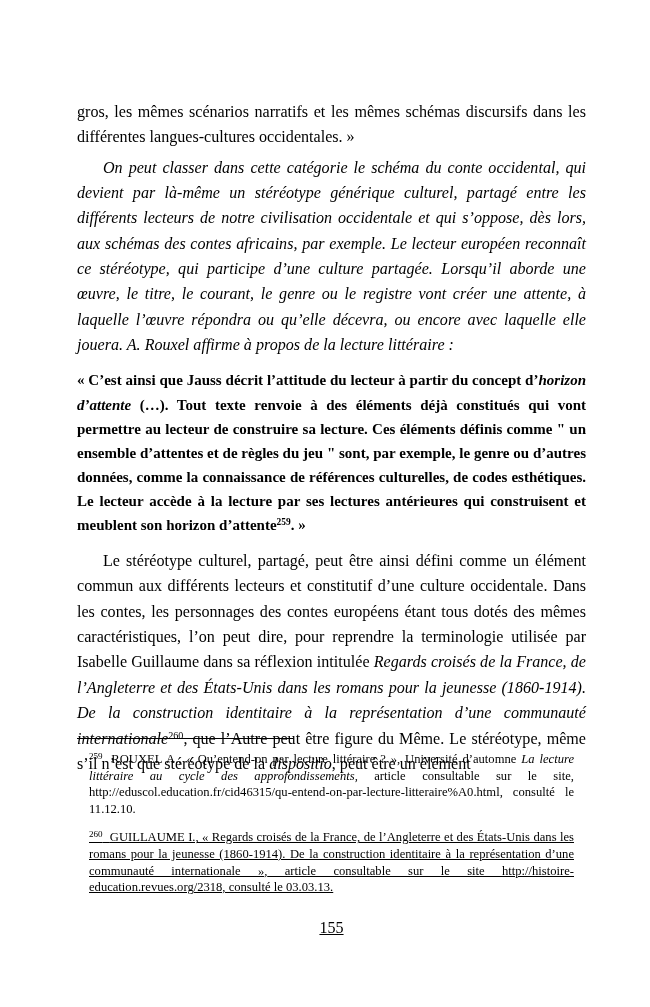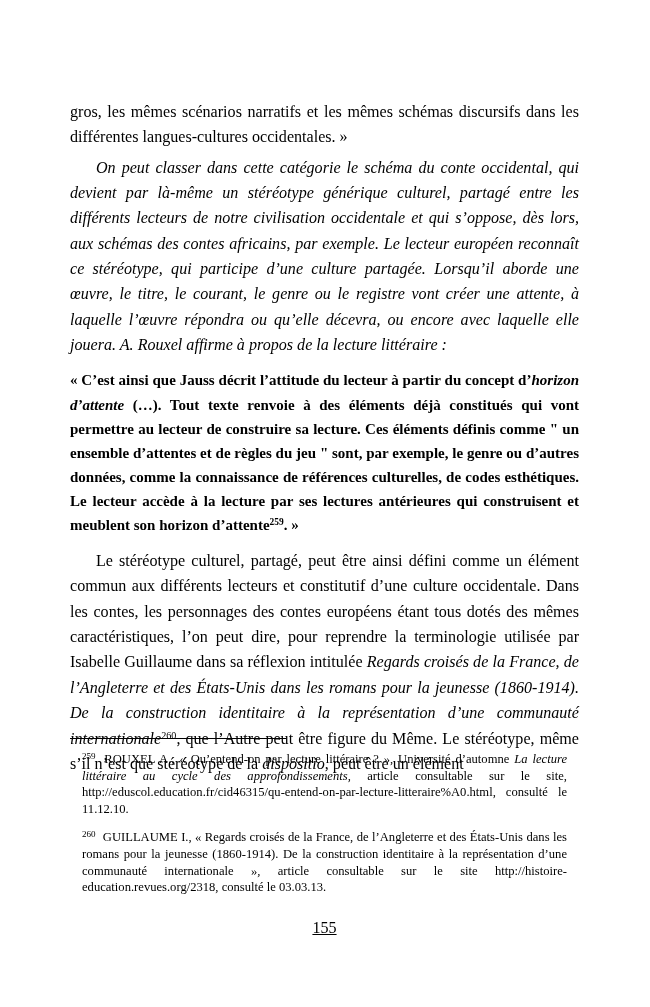--- a/index.html
+++ b/index.html
@@ -11,21 +11,21 @@
     width: 650px;
     height: 1007px;
     position: relative;
     font-family: "Liberation Serif", "DejaVu Serif", serif;
     color: #000000;
     overflow: hidden;
   }
 
   .page {
     position: absolute;
-    left: 70px;
+    left: 77px;
     top: 0;
     width: 509px;
     height: 890px;
   }
 
   
   .body-block {
     position: absolute;
     left: 0;
     top: 99px;
@@ -96,21 +96,21 @@
     text-justify: inter-word;
     hyphens: none;
     -webkit-hyphens: none;
   }
   p.footnote .fn-num {
     font-size: 0.72em;
     vertical-align: 0.48em;
     line-height: 0;
   }
   p.footnote .fn-gap { letter-spacing: 0.30em; }
-  p.footnote.second { margin-top: 2.5px; }
+  p.footnote.second { margin-top: 2.5px; text-decoration: underline; }
 
   
   .page-number {
     position: absolute;
     left: 0;
     top: 917px;
     width: 509px;
     text-align: center;
     font-size: 16.1px;
     line-height: 22px;

